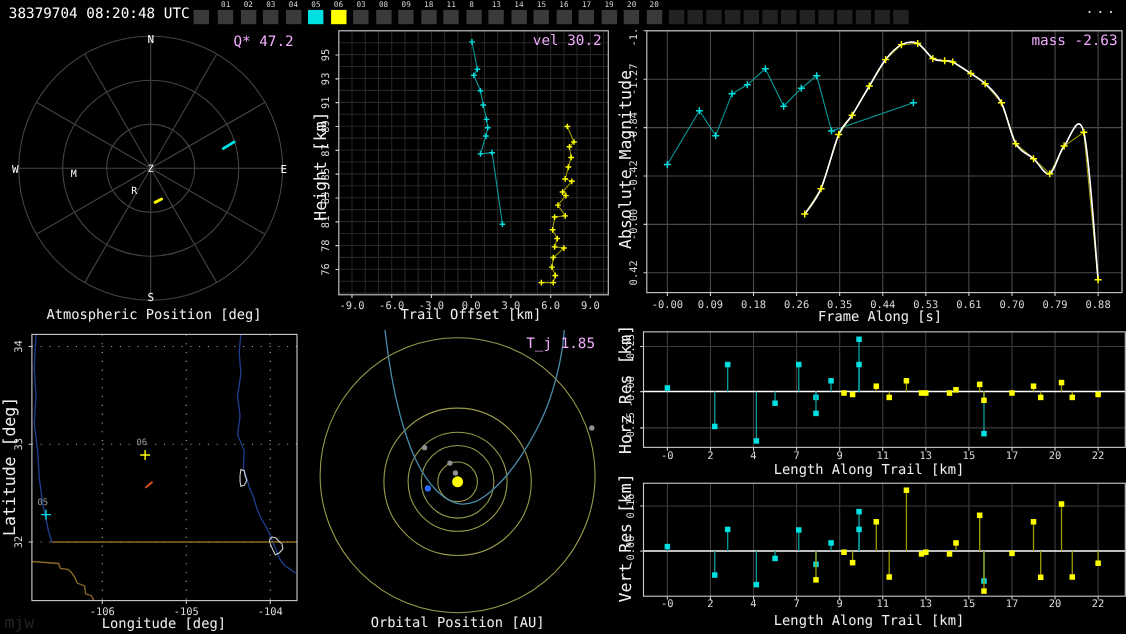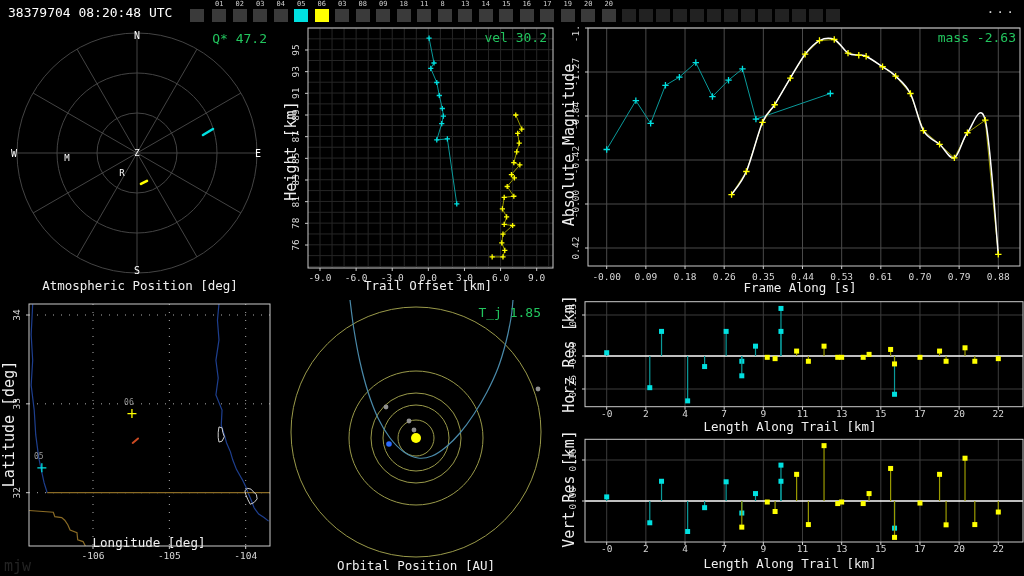--- a/index.html
+++ b/index.html
@@ -1,27 +1,27 @@
 <!DOCTYPE html>
 <html><head>
 <meta charset="utf-8">
 <style>
   html,body{margin:0;padding:0;background:#000;}
   body{position:relative;width:1024px;height:576px;overflow:hidden;
        font-family:"DejaVu Sans Mono",monospace;color:#fff;}
   .abs{position:absolute;}
   .t13{font-size:13px;color:#fff;white-space:nowrap;}
   .title{font-size:12.5px;color:#efefef;white-space:nowrap;transform:translateX(-50%);}
-  .stat{font-size:13px;color:#22c55e;white-space:nowrap;text-align:right;}
+  .stat{font-size:13px;color:#f0abfc;white-space:nowrap;text-align:right;}
   .vlab{font-size:15px;color:#efefef;white-space:nowrap;
         transform:translate(-50%,-50%) rotate(-90deg);}
   .panel{position:absolute;}
   svg{display:block;font-family:"DejaVu Sans Mono",monospace;}
   #topbar{position:absolute;left:0;top:0;width:1024px;height:24px;}
-  #frames{position:absolute;left:190px;top:0;height:24px;width:700px;}
+  #frames{position:absolute;left:176px;top:0;height:24px;width:700px;}
   .slot{position:absolute;}
   .slot .bx{position:absolute;left:0;top:9px;width:14px;height:13px;background:#3a3a3a;}
   .slot .lb{position:absolute;left:3px;top:1px;font-size:7px;color:#d0d0d0;line-height:7px;}
   #overflow{position:absolute;right:8px;top:1px;font-size:13px;color:#cfcfcf;letter-spacing:2px;}
   #watermark{position:absolute;left:4px;top:557px;font-size:15px;color:#232323;}
 </style>
 </head>
 <body>
 
 <div id="topbar">
@@ -653,21 +653,21 @@
   </div>
 
 <span class="abs stat" style="right:757px;top:31px">Q* 47.2</span>
 <span class="abs stat" style="right:477px;top:30px">vel 30.2</span>
 <span class="abs stat" style="right:8px;top:30px">mass -2.63</span>
 <span class="abs stat" style="right:483px;top:305px">T_j 1.85</span>
 
 <span class="abs title" style="left:140px;top:278px">Atmospheric Position [deg]</span>
 <span class="abs title" style="left:428px;top:278px">Trail Offset [km]</span>
 <span class="abs title" style="left:800px;top:280px">Frame Along [s]</span>
-<span class="abs title" style="left:149px;top:535px">Longitude [deg]</span>
+<span class="abs title" style="left:149px;top:559px">Longitude [deg]</span>
 <span class="abs title" style="left:416px;top:558px">Orbital Position [AU]</span>
 <span class="abs title" style="left:790px;top:419px">Length Along Trail [km]</span>
 <span class="abs title" style="left:790px;top:556px">Length Along Trail [km]</span>
 
 <span class="abs vlab" style="left:291px;top:151px">Height [km]</span>
 <span class="abs vlab" style="left:569px;top:145px">Absolute Magnitude</span>
 <span class="abs vlab" style="left:9px;top:424px">Latitude [deg]</span>
 <span class="abs vlab" style="left:569px;top:354px">Horz Res [km]</span>
 <span class="abs vlab" style="left:569px;top:489px">Vert Res [km]</span>
 

